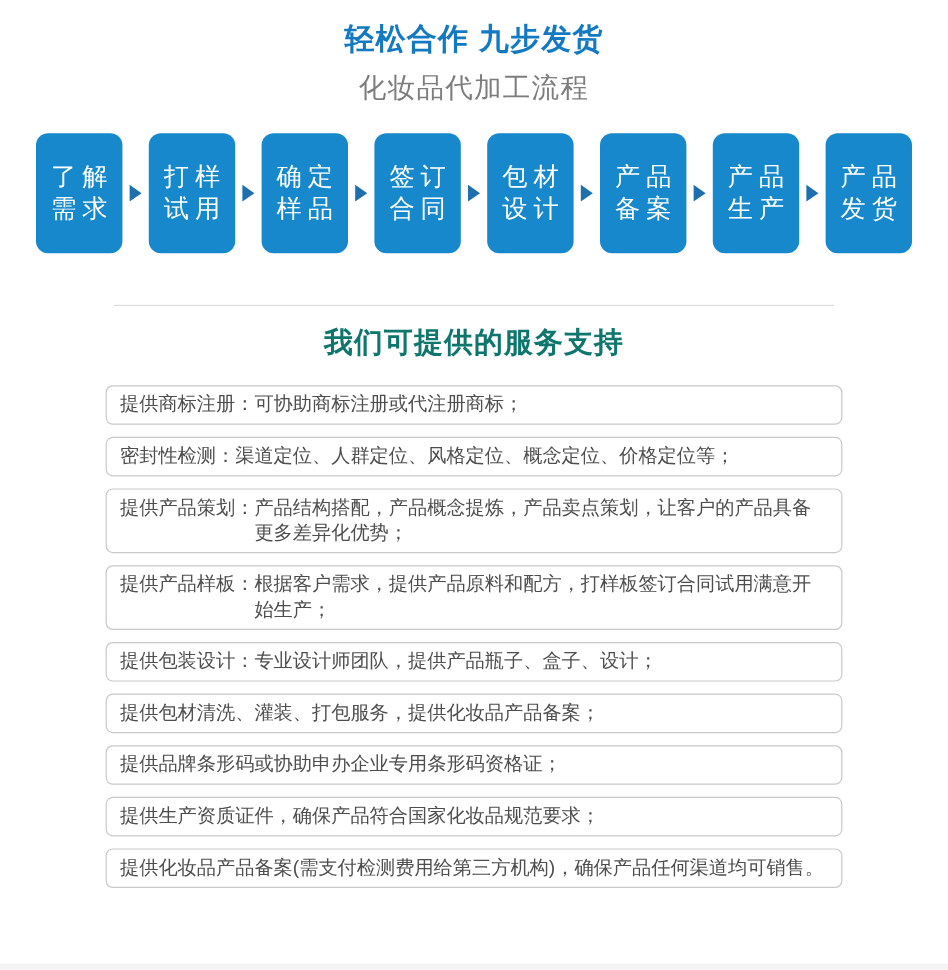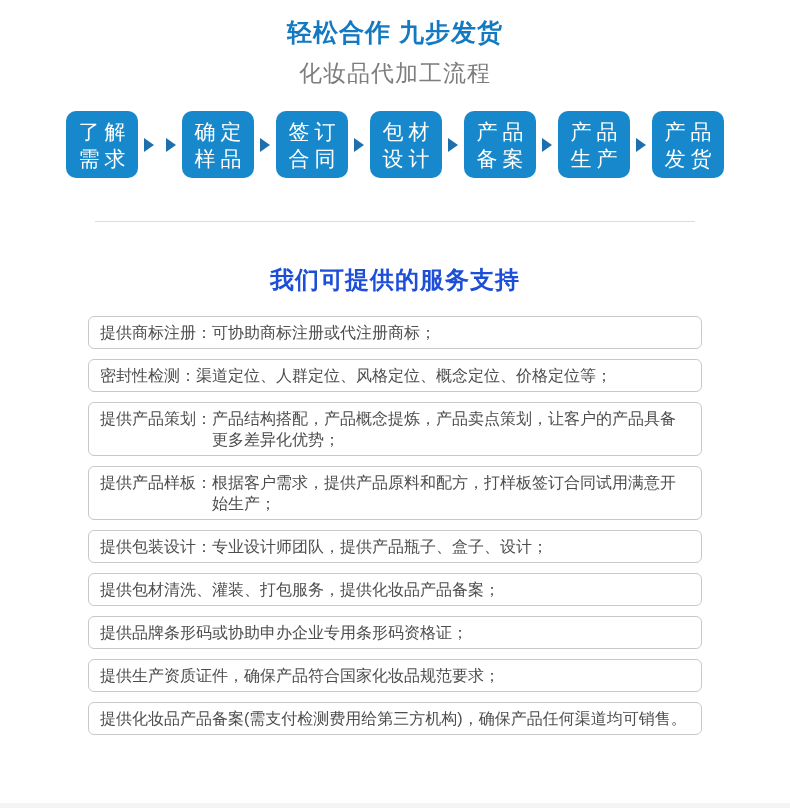--- a/index.html
+++ b/index.html
@@ -30,21 +30,21 @@
 
   
   .flow-row {
     margin-top: 22px;
     display: flex;
     align-items: center;
     justify-content: center;
   }
   .flow-step {
     width: 72px;
-    height: 67px;
+    height: 100px;
     background: #1688cb;
     border-radius: 10px;
     color: #ffffff;
     display: flex;
     flex-direction: column;
     align-items: center;
     justify-content: center;
     font-size: 21px;
     line-height: 27px;
     flex-shrink: 0;
@@ -64,24 +64,24 @@
     width: 600px;
     margin: 43px auto 0 auto;
     border: none;
     border-top: 1px solid #dcdcdc;
     height: 0;
   }
 
   
   .services-title {
     text-align: center;
-    color: #1d4ed8;
+    color: #0f766e;
     font-size: 24px;
     font-weight: bold;
-    margin-top: 42px;
+    margin-top: 14px;
     letter-spacing: 1px;
   }
   .service-list {
     width: 614px;
     margin: 20px auto 0 auto;
   }
   .service-item {
     border: 1px solid #c9c9c9;
     border-radius: 6px;
     padding: 5px 11px;
@@ -115,20 +115,24 @@
     <div class="page-title">轻松合作 九步发货</div>
     <div class="page-subtitle">化妆品代加工流程</div>
   </div>
 
   <div class="flow-row">
     <div class="flow-step">
       <span>了解</span>
       <span>需求</span>
     </div>
     <div class="flow-arrow"></div>
+    <div class="flow-step">
+      <span>打样</span>
+      <span>试用</span>
+    </div>
     <div class="flow-arrow"></div>
     <div class="flow-step">
       <span>确定</span>
       <span>样品</span>
     </div>
     <div class="flow-arrow"></div>
     <div class="flow-step">
       <span>签订</span>
       <span>合同</span>
     </div>

